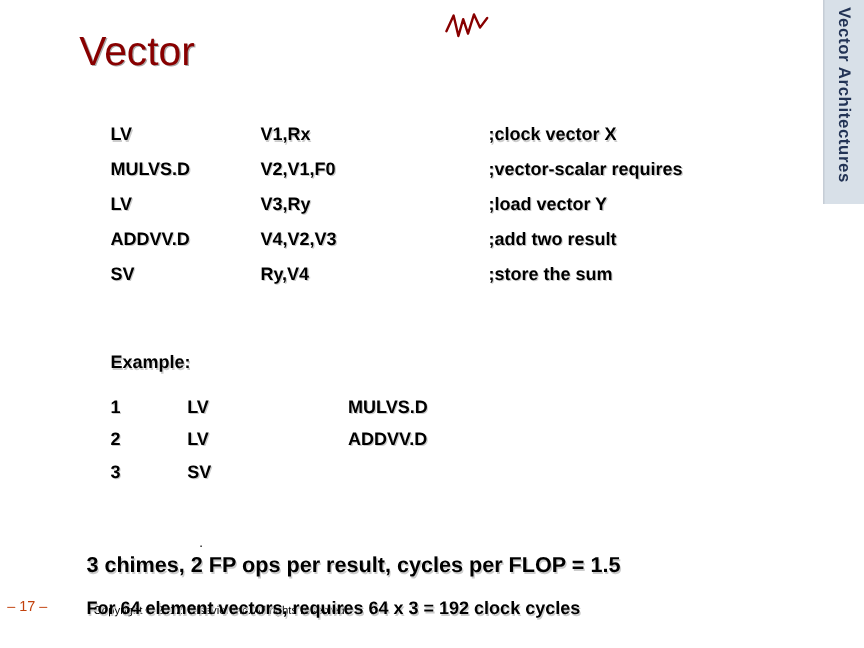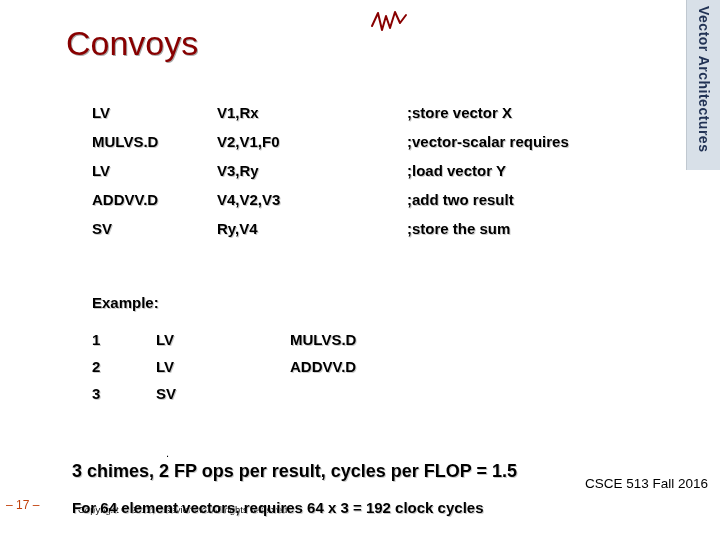--- a/index.html
+++ b/index.html
@@ -114,32 +114,32 @@
   }
 </style>
 </head>
 <body>
 
 <div class="slide">
 
   <div class="sidebar"></div>
   <div class="sidebar-text">Vector Architectures</div>
 
-  <div class="title">Convoys</div>
+  <div class="title">Vector</div>
 
   <svg class="squiggle" viewBox="0 0 40 26">
     <path d="M2 18 L8 5 L12 22 L16 8 L20 20 L25 4 L30 15 L36 7" stroke="#880000" stroke-width="2" fill="none" stroke-linejoin="round" stroke-linecap="round"></path>
   </svg>
 
   <table class="instr-table">
     <tbody>
         <tr>
       <td class="c0">LV</td>
       <td class="c1">V1,Rx</td>
-      <td class="c2">;store vector X</td>
+      <td class="c2">;clock vector X</td>
     </tr>
     <tr>
       <td class="c0">MULVS.D</td>
       <td class="c1">V2,V1,F0</td>
       <td class="c2">;vector-scalar requires</td>
     </tr>
     <tr>
       <td class="c0">LV</td>
       <td class="c1">V3,Ry</td>
       <td class="c2">;load vector Y</td>
@@ -176,21 +176,20 @@
       <td class="op1">SV</td>
       <td class="op2"></td>
     </tr>
   </tbody>
     </table>
 
   <div class="dot">.</div>
 
   <div class="line1">3 chimes, 2 FP ops per result, cycles per FLOP = 1.5</div>
 
-  <div class="course">CSCE 513 Fall 2016</div>
 
   <div class="copyright">Copyright © 2012, Elsevier Inc. All rights reserved.</div>
 
   <div class="line2">For 64 element vectors, requires 64 x 3 = 192 clock cycles</div>
 
   <div class="pagenum">– 17 –</div>
 
 </div>
 
 </body></html>

